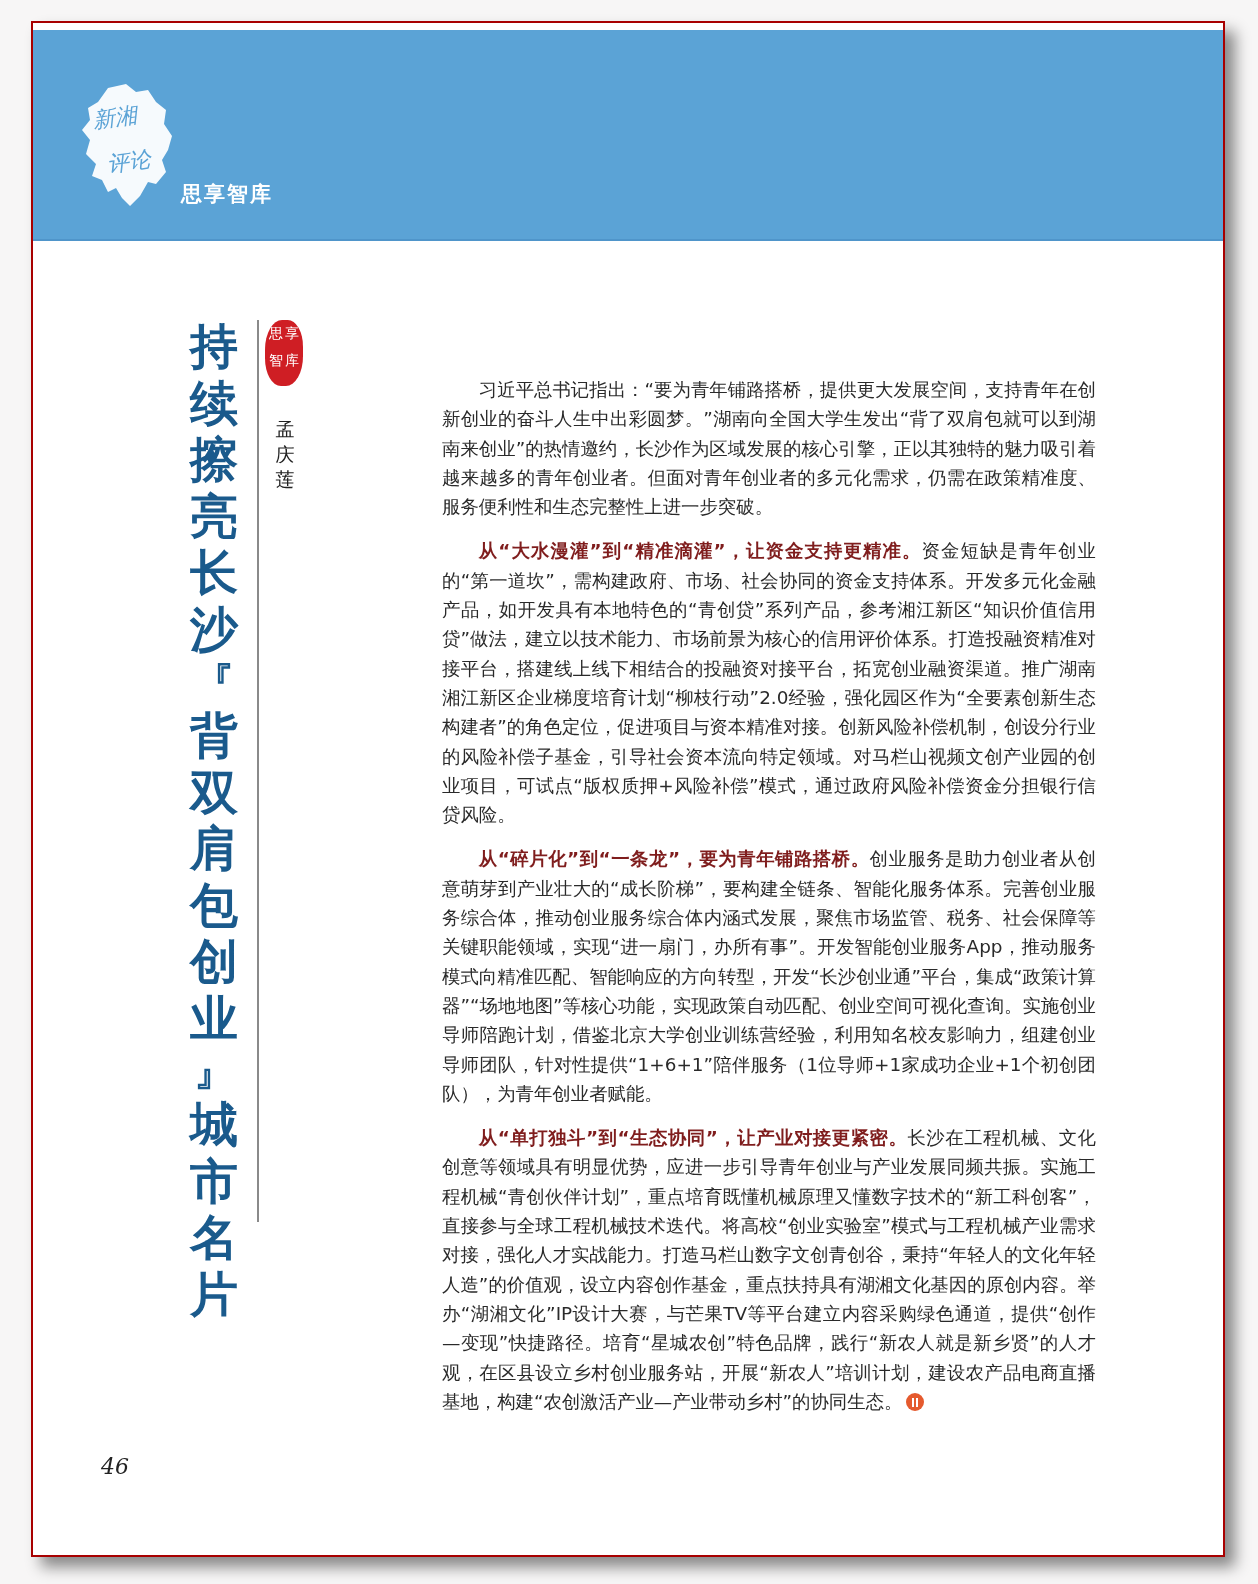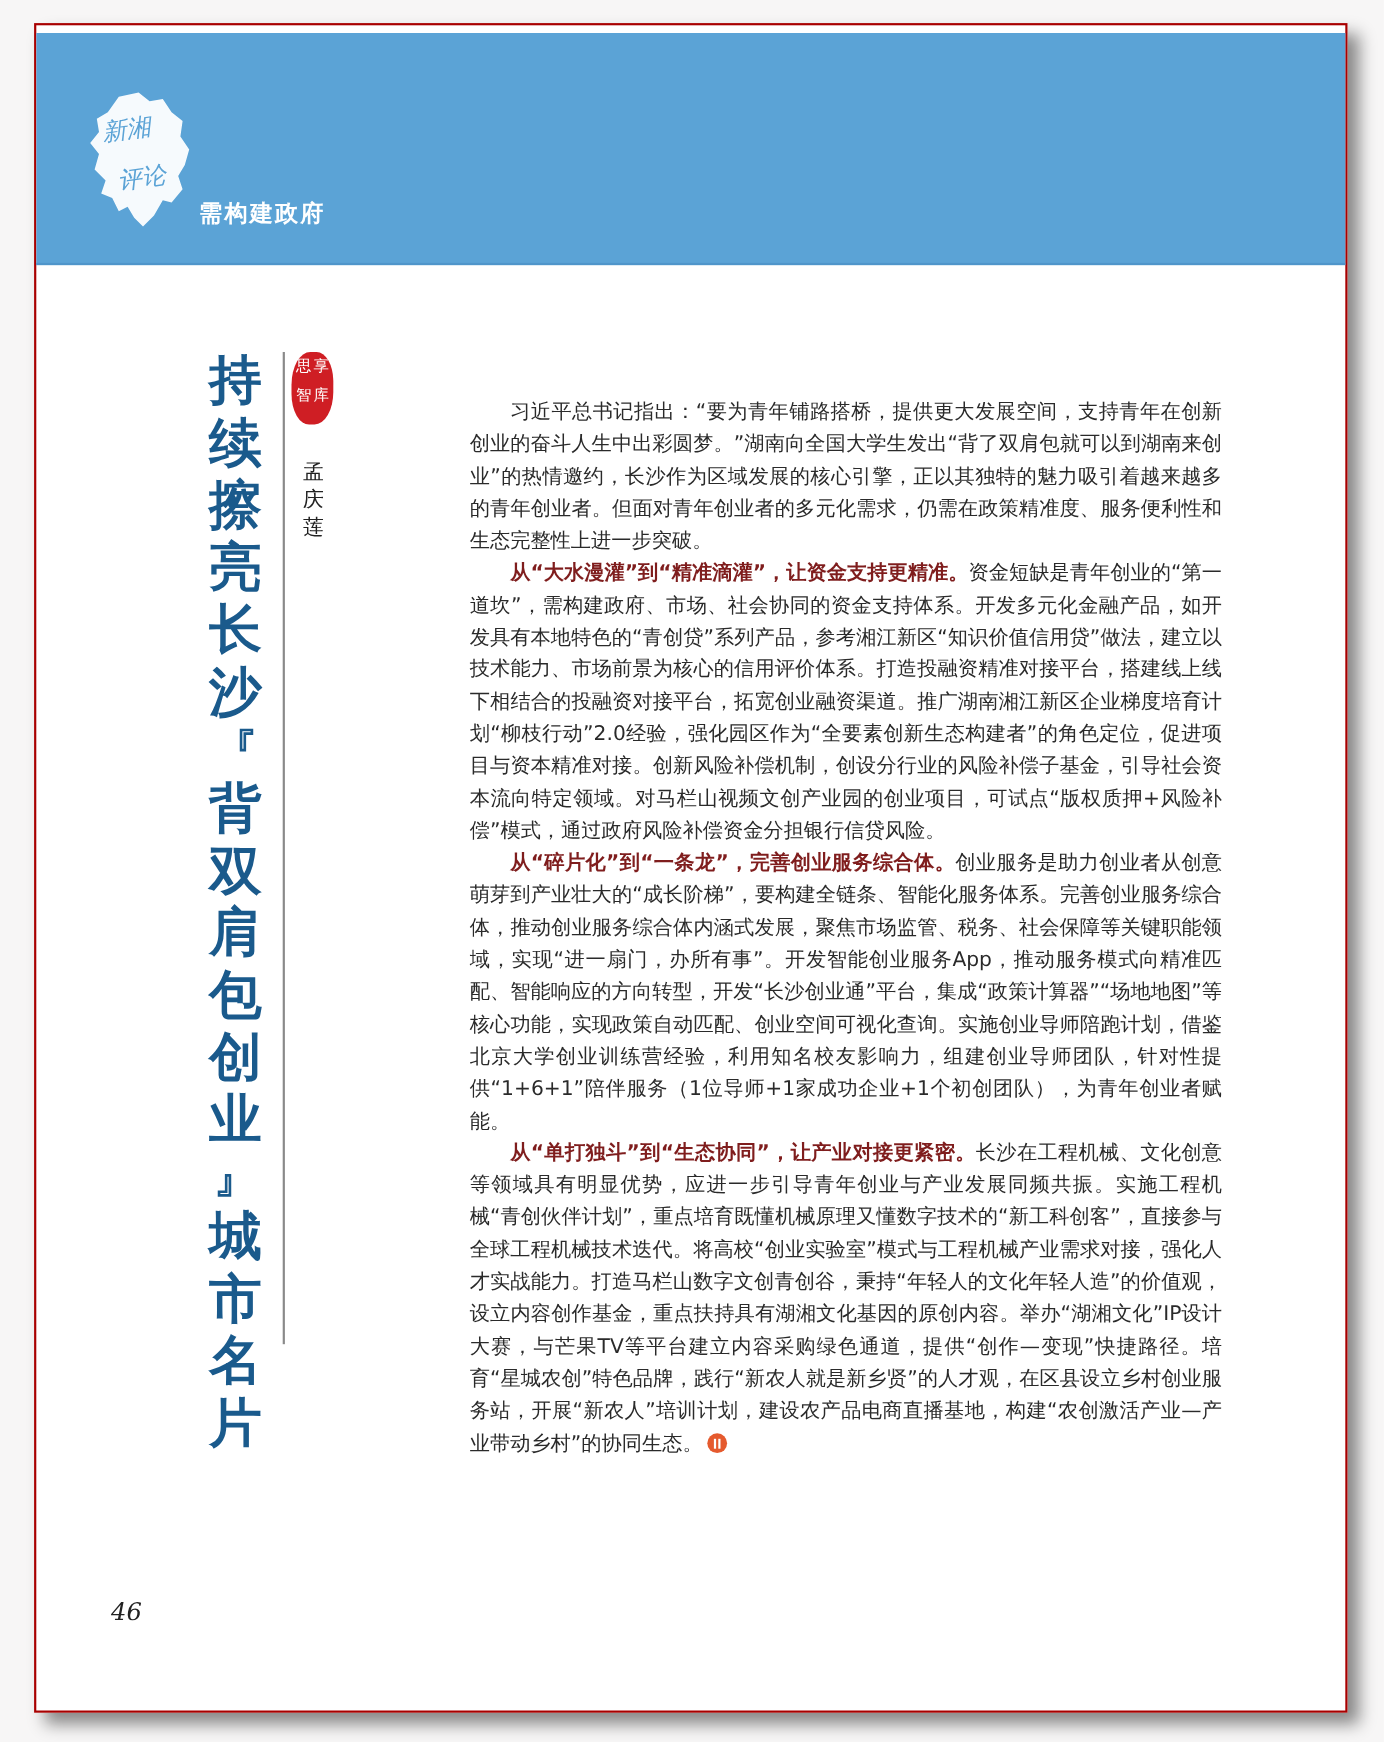--- a/index.html
+++ b/index.html
@@ -100,21 +100,21 @@
       position: absolute;
       left: 394px; top: 337px;
       width: 684px;
       font-family: "DejaVu Sans", sans-serif;
       font-size: 18.4px;
       line-height: 29.3px;
       color: #2a2a2a;
       text-align: justify;
     }
     .body-text p {
-      margin: 0;
+      margin: 15px;
       text-indent: 2em;
     }
     .body-text b {
       font-weight: bold;
       color: #7f1d1d;
     }
     .end-mark {
       display: inline-block;
       width: 18px; height: 18px;
       border-radius: 50%;
@@ -157,21 +157,21 @@
 <div class="page">
 
   <div class="header-band">
     <div class="logo">
       <svg viewBox="0 0 100 130" xmlns="http://www.w3.org/2000/svg">
         <path d="M30 8 L48 4 L58 12 L70 10 L78 22 L88 30 L86 44 L94 56 L90 70 L84 80 L88 92 L78 104 L70 102 L62 116 L52 126 L44 118 L38 108 L30 112 L24 100 L14 96 L18 84 L8 74 L12 60 L4 50 L12 40 L10 28 L20 22 Z" fill="#ffffff" opacity="0.95"></path>
         <text x="16" y="48" font-family="DejaVu Serif, serif" font-size="22" fill="#5ba3d6" font-style="italic" transform="rotate(-8 16 48)">新湘</text>
         <text x="30" y="92" font-family="DejaVu Serif, serif" font-size="22" fill="#5ba3d6" font-style="italic" transform="rotate(-8 30 92)">评论</text>
       </svg>
     </div>
-    <div class="column-title">需构建政府</div>
+    <div class="column-title">思享智库</div>
   </div>
 
   <div class="title-col">
     <span class="title-char">持</span>
     <span class="title-char">续</span>
     <span class="title-char">擦</span>
     <span class="title-char">亮</span>
     <span class="title-char">长</span>
     <span class="title-char">沙</span>
     <span class="title-char bracket">『</span>
@@ -204,21 +204,21 @@
   </div>
 
   <div class="body-text">
     <p>
       <span>习近平总书记指出：“要为青年铺路搭桥，提供更大发展空间，支持青年在创新创业的奋斗人生中出彩圆梦。”湖南向全国大学生发出“背了双肩包就可以到湖南来创业”的热情邀约，长沙作为区域发展的核心引擎，正以其独特的魅力吸引着越来越多的青年创业者。但面对青年创业者的多元化需求，仍需在政策精准度、服务便利性和生态完整性上进一步突破。</span>
     </p>
     <p>
       <b>从“大水漫灌”到“精准滴灌”，让资金支持更精准。</b><span>资金短缺是青年创业的“第一道坎”，需构建政府、市场、社会协同的资金支持体系。开发多元化金融产品，如开发具有本地特色的“青创贷”系列产品，参考湘江新区“知识价值信用贷”做法，建立以技术能力、市场前景为核心的信用评价体系。打造投融资精准对接平台，搭建线上线下相结合的投融资对接平台，拓宽创业融资渠道。推广湖南湘江新区企业梯度培育计划“柳枝行动”2.0经验，强化园区作为“全要素创新生态构建者”的角色定位，促进项目与资本精准对接。创新风险补偿机制，创设分行业的风险补偿子基金，引导社会资本流向特定领域。对马栏山视频文创产业园的创业项目，可试点“版权质押+风险补偿”模式，通过政府风险补偿资金分担银行信贷风险。</span>
     </p>
     <p>
-      <b>从“碎片化”到“一条龙”，完善创业服务综合体。</b><span>创业服务是助力创业者从创意萌芽到产业壮大的“成长阶梯”，要构建全链条、智能化服务体系。完善创业服务综合体，推动创业服务综合体内涵式发展，聚焦市场监管、税务、社会保障等关键职能领域，实现“进一扇门，办所有事”。开发智能创业服务App，推动服务模式向精准匹配、智能响应的方向转型，开发“长沙创业通”平台，集成“政策计算器”“场地地图”等核心功能，实现政策自动匹配、创业空间可视化查询。实施创业导师陪跑计划，借鉴北京大学创业训练营经验，利用知名校友影响力，组建创业导师团队，针对性提供“1+6+1”陪伴服务（1位导师+1家成功企业+1个初创团队），为青年创业者赋能。</span>
+      <b>从“碎片化”到“一条龙”，要为青年铺路搭桥。</b><span>创业服务是助力创业者从创意萌芽到产业壮大的“成长阶梯”，要构建全链条、智能化服务体系。完善创业服务综合体，推动创业服务综合体内涵式发展，聚焦市场监管、税务、社会保障等关键职能领域，实现“进一扇门，办所有事”。开发智能创业服务App，推动服务模式向精准匹配、智能响应的方向转型，开发“长沙创业通”平台，集成“政策计算器”“场地地图”等核心功能，实现政策自动匹配、创业空间可视化查询。实施创业导师陪跑计划，借鉴北京大学创业训练营经验，利用知名校友影响力，组建创业导师团队，针对性提供“1+6+1”陪伴服务（1位导师+1家成功企业+1个初创团队），为青年创业者赋能。</span>
     </p>
     <p>
       <b>从“单打独斗”到“生态协同”，让产业对接更紧密。</b><span>长沙在工程机械、文化创意等领域具有明显优势，应进一步引导青年创业与产业发展同频共振。实施工程机械“青创伙伴计划”，重点培育既懂机械原理又懂数字技术的“新工科创客”，直接参与全球工程机械技术迭代。将高校“创业实验室”模式与工程机械产业需求对接，强化人才实战能力。打造马栏山数字文创青创谷，秉持“年轻人的文化年轻人造”的价值观，设立内容创作基金，重点扶持具有湖湘文化基因的原创内容。举办“湖湘文化”IP设计大赛，与芒果TV等平台建立内容采购绿色通道，提供“创作—变现”快捷路径。培育“星城农创”特色品牌，践行“新农人就是新乡贤”的人才观，在区县设立乡村创业服务站，开展“新农人”培训计划，建设农产品电商直播基地，构建“农创激活产业—产业带动乡村”的协同生态。</span><span class="end-mark"></span>
     </p>
   </div>
 
   <div class="page-number">46</div>
 </div>
 
 </body></html>

